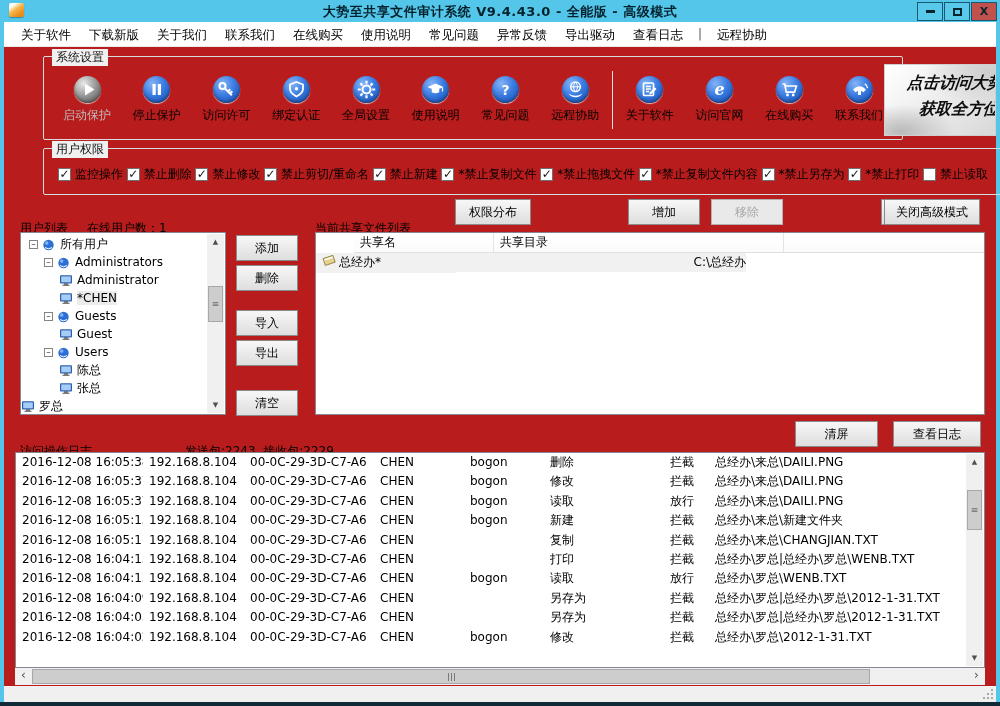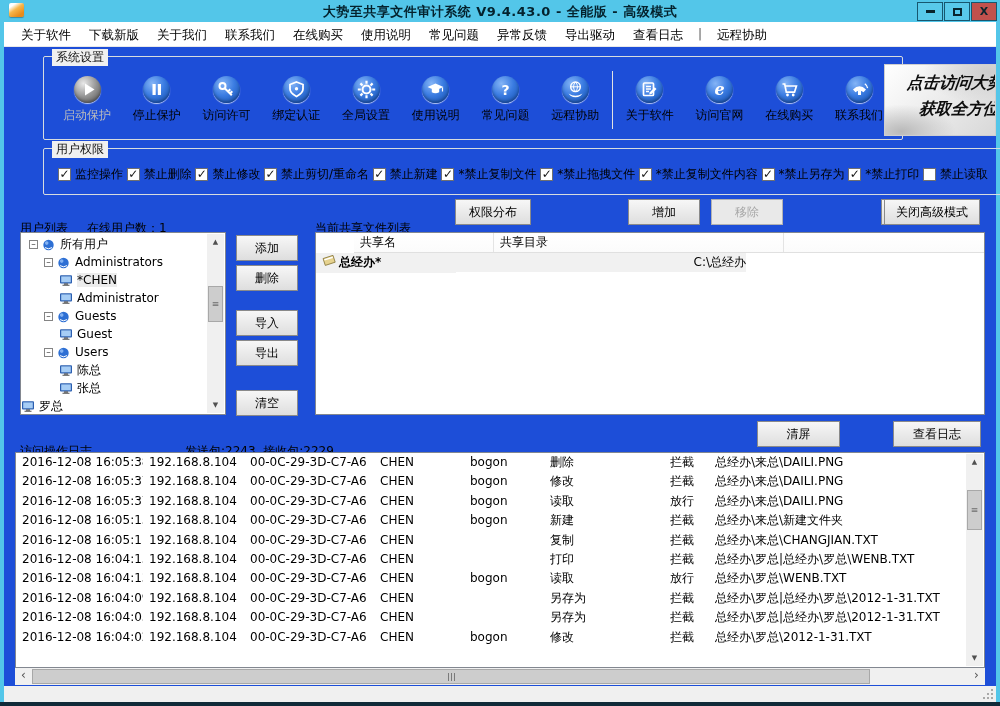--- a/index.html
+++ b/index.html
@@ -16,21 +16,21 @@
            font-weight:bold; color:#04222d; letter-spacing:.5px; }
   .win-controls { position:absolute; right:3px; top:2px; display:flex; }
   .winbtn { width:26px; height:19px; border:1px solid #17576f; margin-left:1px;
             display:flex; align-items:center; justify-content:center;
             color:#09242d; font-weight:bold; font-size:11px; background:#58c9ea; cursor:default; }
   .winbtn.close { background:#c1514d; }
   .glyph-min { width:9px; height:3px; background:#09242d; }
   .glyph-max { width:9px; height:8px; border:2px solid #09242d; }
 
   
-  .client { position:absolute; left:4px; top:22px; width:992px; height:680px; background:#1d4ed8; }
+  .client { position:absolute; left:4px; top:22px; width:992px; height:680px; background:#b91c1c; }
   .bottom-strip { position:absolute; left:0; bottom:0; width:100%; height:4px; background:#102a38; }
 
   
   .menubar { position:absolute; left:0; top:0; width:100%; height:25px; background:#ffffff;
              border-bottom:1px solid #e9e9e9; display:flex; align-items:center; padding-left:8px; }
   .menu-item { font-size:12.5px; color:#000; padding:0 9px; line-height:25px; cursor:default; }
   .menu-sep { color:#555; padding:0 6px; font-size:12px; }
 
   
   .groupbox { position:absolute; border:1px solid #d7dcdf; border-radius:2px;margin-left:23px; }
@@ -108,21 +108,21 @@
   .sharebox { position:absolute; left:311px; top:210px; width:670px; height:183px;
               background:#fff; border:1px solid #828790; overflow:hidden; }
   .thead { display:flex; height:20px; background:linear-gradient(#ffffff,#fbfbfb);
            border-bottom:1px solid #e0e0e0;margin-left:38px; }
   .th { font-size:12px; color:#000; line-height:19px; padding-left:6px;
         border-right:1px solid #e4e4e4; white-space:nowrap; overflow:hidden; cursor:pointer; }
   .sc0 { width:140px; } .sc1 { width:290px; } .sc2 { flex:1; border-right:none; }
   .share-row { display:flex; height:19px; align-items:center; cursor:pointer; }
   .share-row .hl { background:#f1f1f1; }
   .share-cell { font-size:12px; line-height:19px; padding-left:6px; white-space:nowrap; overflow:hidden; }
-  .share-name { width:140px; display:flex; align-items:center;font-weight:bold; }
+  .share-name { width:140px; display:flex; align-items:center; }
   .share-name svg { margin-right:3px; flex:none; }
   .share-dir { width:290px;text-align:right; }
 
   
   .logbox { position:absolute; left:11px; top:430px; width:970px; height:216px;
             background:#fff; border:1px solid #828790; overflow:hidden; }
   .log-head { display:flex; height:21px; margin-right:17px; background:linear-gradient(#ffffff,#fafafa);
               border-bottom:1px solid #e0e0e0; }
   .log-head .th { line-height:20px; }
   .lc0 { width:127px; } .lc1 { width:101px; } .lc2 { width:130px; } .lc3 { width:90px; }
@@ -401,41 +401,41 @@
             <span class="expander">–</span>
             <span class="ticon">
               <svg width="13" height="14" viewBox="0 0 13 14">
                 <circle cx="6.5" cy="7" r="5.2" fill="#2d6fd4"></circle>
                 <circle cx="4.7" cy="5.1" r="1.8" fill="#83b2f2"></circle>
                 <path d="M3,9.6 q3.5,2.4 7,0" stroke="#fff" stroke-width="1" fill="none"></path>
               </svg>
             </span>
             <span class="tlabel">Administrators</span>
           </div>
-          <div class="tree-row sel" style="padding-left: 38px;">
+          <div class="tree-row" style="padding-left: 38px;">
             <span class="ticon">
               <svg width="14" height="13" viewBox="0 0 14 13">
                 <rect x="1" y="1.2" width="12" height="8.3" rx="1" fill="#2b5fb0"></rect>
                 <rect x="2.2" y="2.4" width="9.6" height="5.9" fill="#a6cdf5"></rect>
                 <rect x="5" y="9.5" width="4" height="1.2" fill="#404040"></rect>
                 <rect x="3.5" y="10.7" width="7" height="1.2" fill="#6e6e6e"></rect>
               </svg>
             </span>
-            <span class="tlabel">*CHEN</span>
-          </div>
-          <div class="tree-row" style="padding-left: 38px;">
+            <span class="tlabel">Administrator</span>
+          </div>
+          <div class="tree-row sel" style="padding-left: 38px;">
             <span class="ticon">
               <svg width="14" height="13" viewBox="0 0 14 13">
                 <rect x="1" y="1.2" width="12" height="8.3" rx="1" fill="#2b5fb0"></rect>
                 <rect x="2.2" y="2.4" width="9.6" height="5.9" fill="#a6cdf5"></rect>
                 <rect x="5" y="9.5" width="4" height="1.2" fill="#404040"></rect>
                 <rect x="3.5" y="10.7" width="7" height="1.2" fill="#6e6e6e"></rect>
               </svg>
             </span>
-            <span class="tlabel">Administrator</span>
+            <span class="tlabel">*CHEN</span>
           </div>
           <div class="tree-row" style="padding-left: 23px;">
             <span class="expander">–</span>
             <span class="ticon">
               <svg width="13" height="14" viewBox="0 0 13 14">
                 <circle cx="6.5" cy="7" r="5.2" fill="#2d6fd4"></circle>
                 <circle cx="4.7" cy="5.1" r="1.8" fill="#83b2f2"></circle>
                 <path d="M3,9.6 q3.5,2.4 7,0" stroke="#fff" stroke-width="1" fill="none"></path>
               </svg>
             </span>
@@ -529,21 +529,21 @@
                 </svg></span>
               <span>总经办*</span>
             </div>
             <div class="share-cell share-dir hl">C:\总经办</div>
           </div>
         </div>
     </div>
 
     <span class="lbl" style="left:16px; top:421px;">访问操作日志</span>
     <span class="lbl" style="left:181px; top:421px;">发送包:2243, 接收包:2229</span>
-    <div class="btn" style="left:753px; top:399px; width:83px; height:26px;">清屏</div>
+    <div class="btn" style="left:791px; top:399px; width:83px; height:26px;">清屏</div>
     <div class="btn" style="left:889px; top:399px; width:88px; height:26px;">查看日志</div>
 
     <div class="logbox">
       <div id="log-body">
           <div class="log-row">
             <div class="log-cell lc0">2016-12-08 16:05:38</div>
             <div class="log-cell lc1">192.168.8.104</div>
             <div class="log-cell lc2">00-0C-29-3D-C7-A6</div>
             <div class="log-cell lc3">CHEN</div>
             <div class="log-cell lc4">bogon</div>

